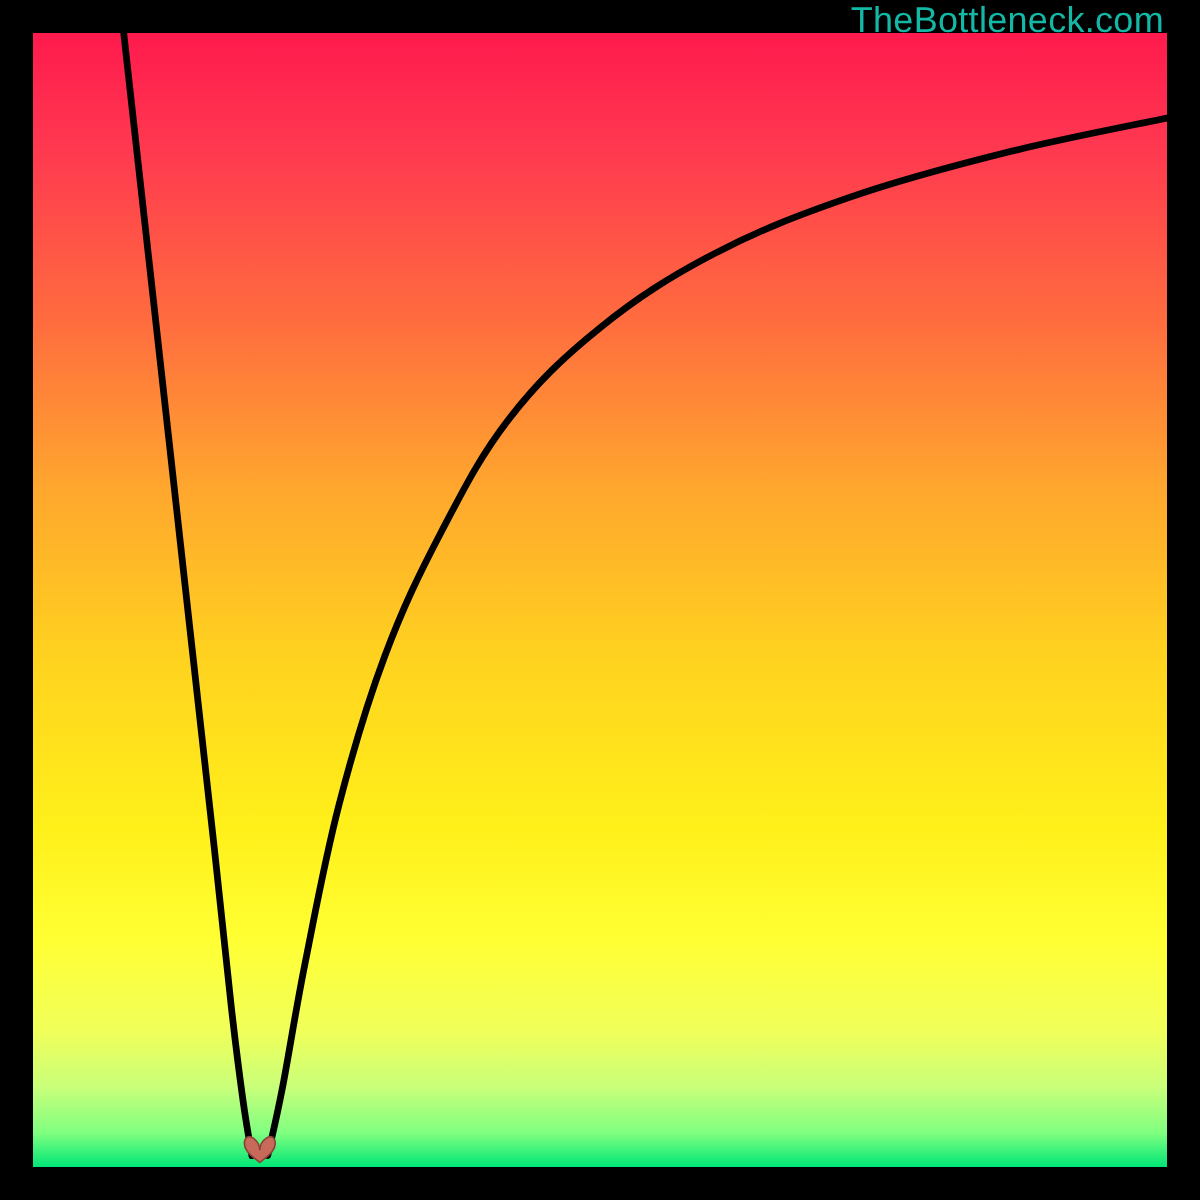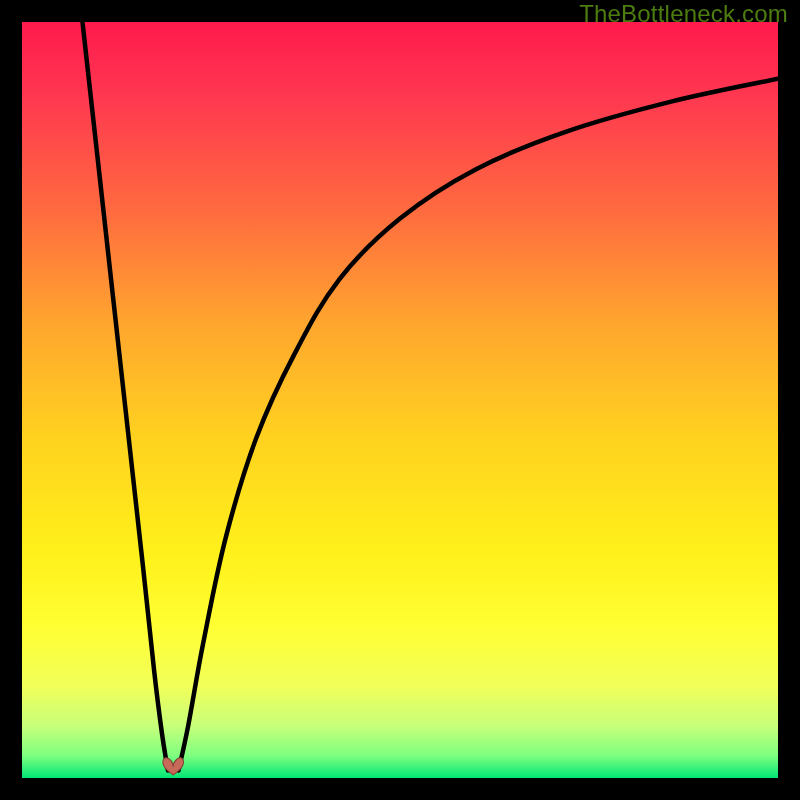--- a/index.html
+++ b/index.html
@@ -22,22 +22,22 @@
   .plot-area {
     position: absolute;
     left: 0;
     top: 0;
     width: 756px;
     height: 756px;
   }
   .watermark {
     position: absolute;
     top: 0px;
-    right: 12px;
-    color: #4d7c0f;
+    right: 24px;
+    color: #14b8a6;
     font-size: 24px;
     font-weight: 500;
     letter-spacing: 0.2px;
     user-select: none;
   }
   svg {
     display: block;
   }
 </style>
 </head>

